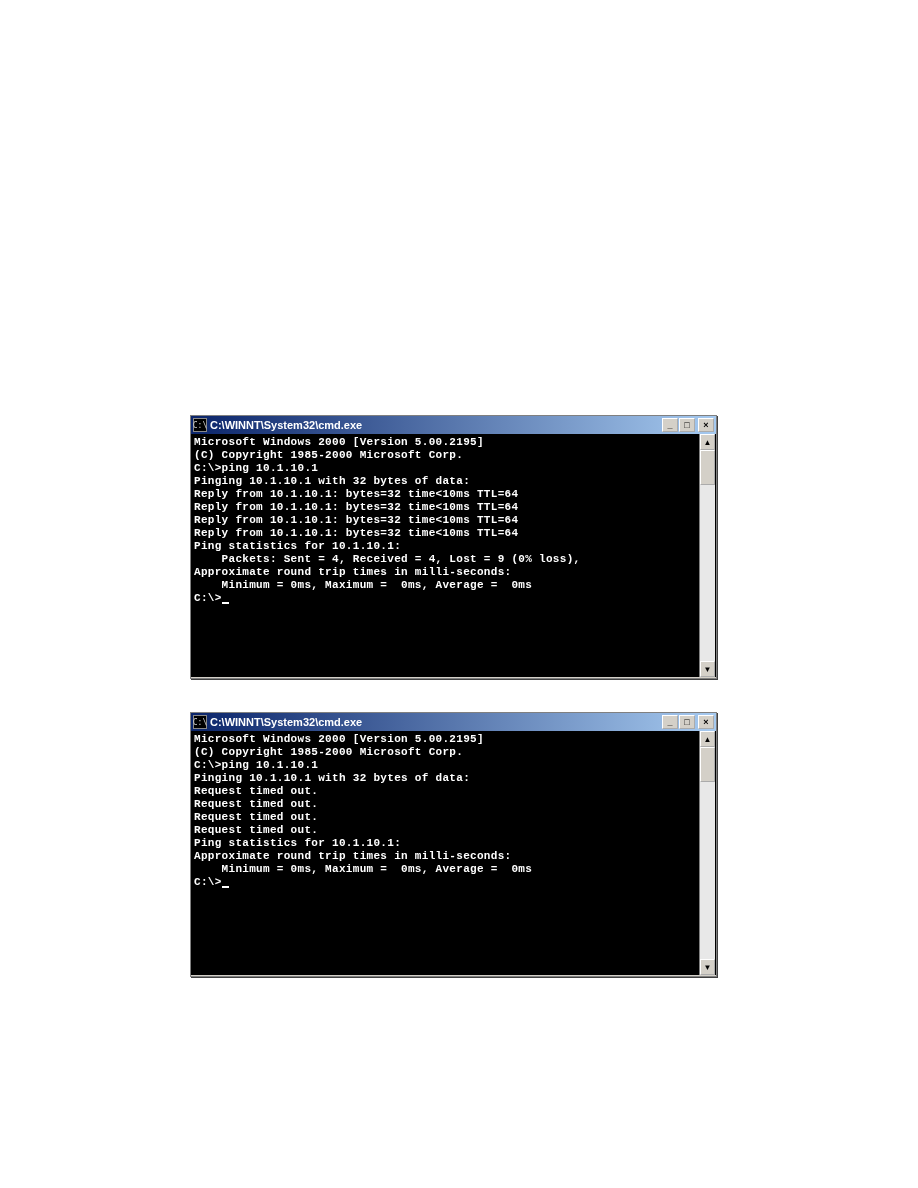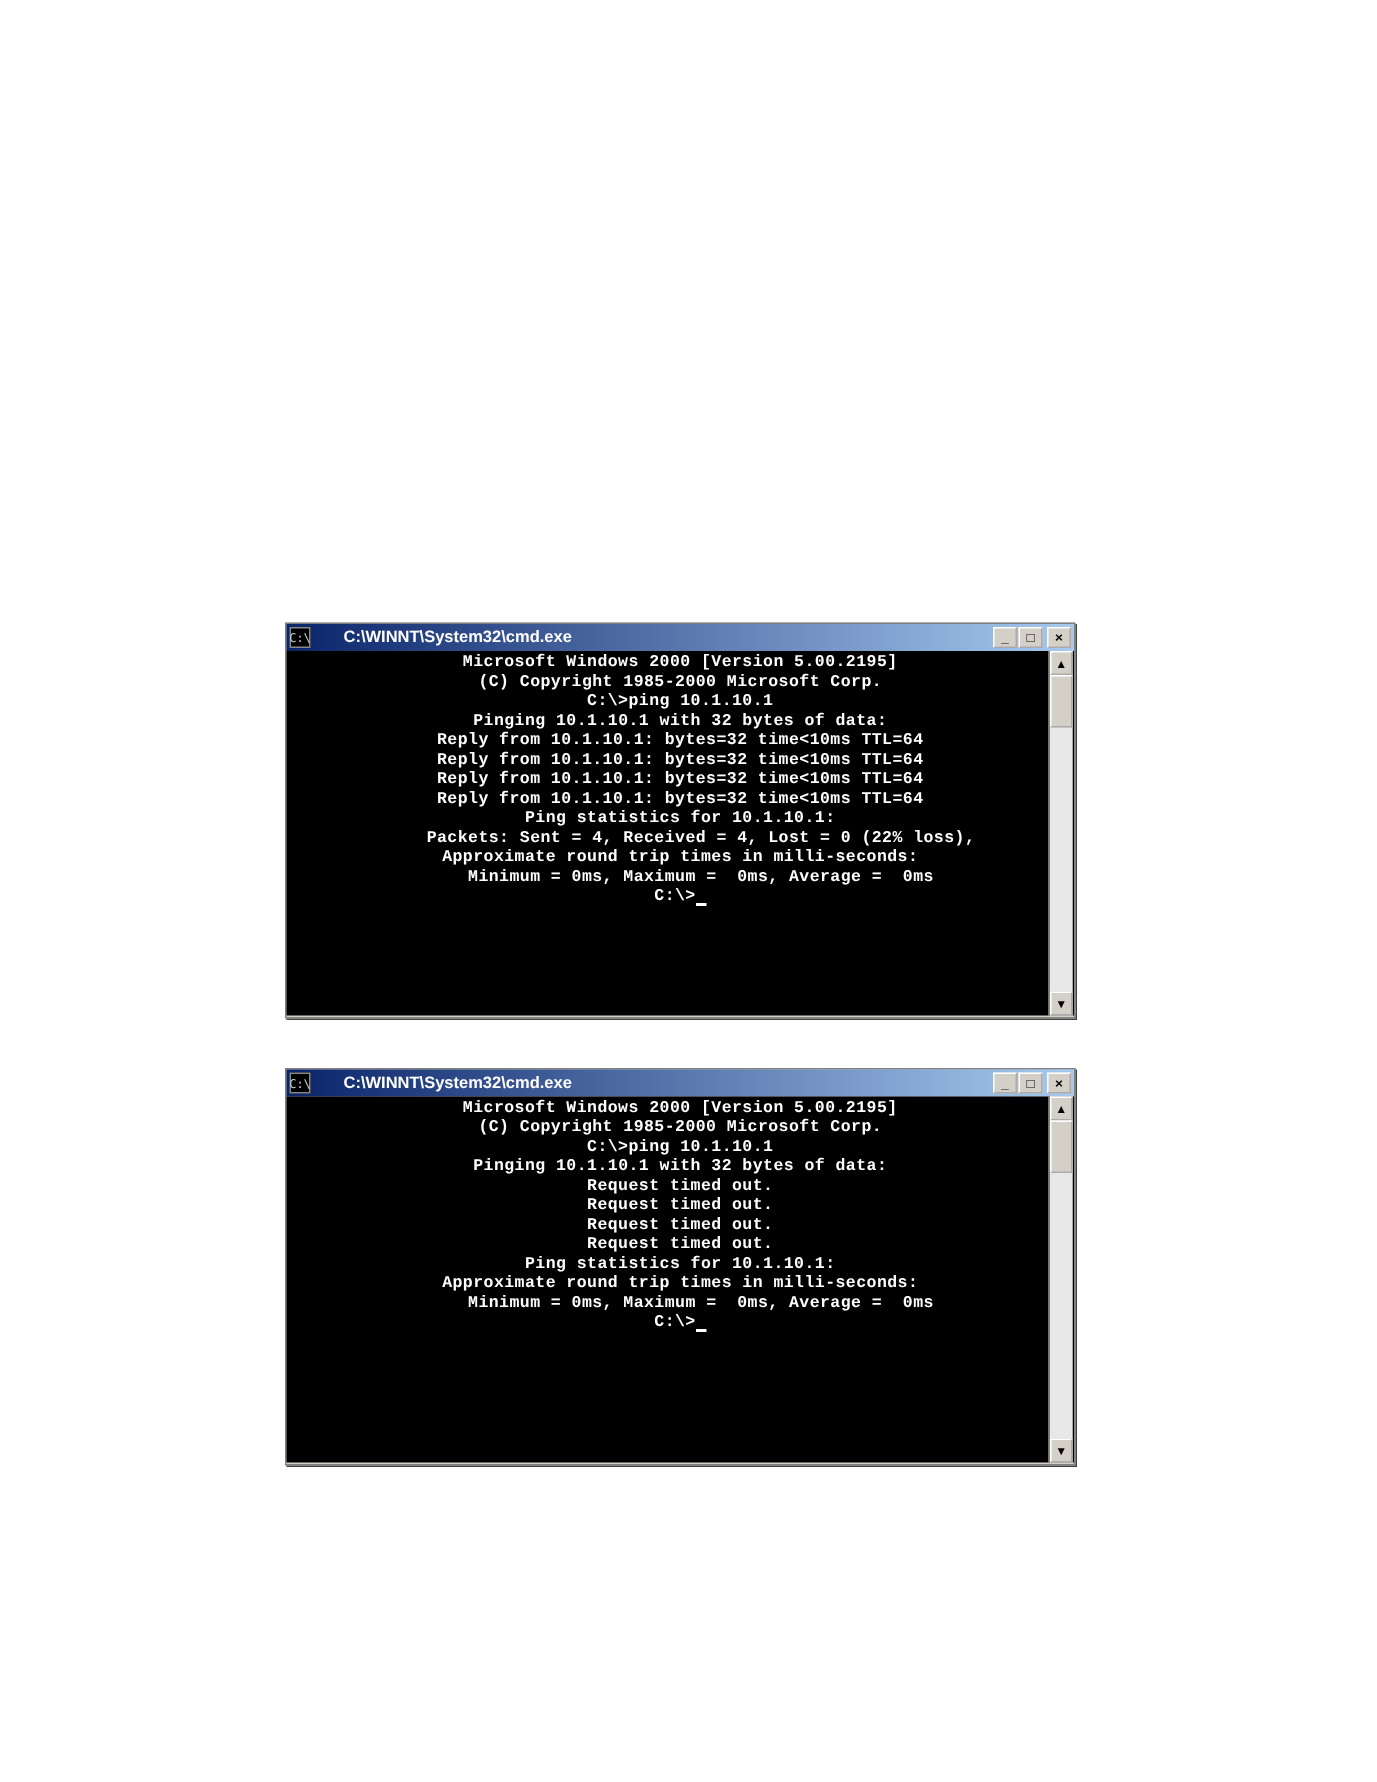--- a/index.html
+++ b/index.html
@@ -40,21 +40,20 @@
       color: #ccc;
       font-family: monospace;
     }
     .titlebar-text {
       color: #ffffff;
       font-size: 11px;
       font-weight: bold;
       flex: 1;
       white-space: nowrap;
       overflow: hidden;
-      margin-left: 19px;
     }
     .titlebar-buttons {
       display: flex;
       gap: 1px;
     }
     .titlebar-btn {
       width: 16px;
       height: 14px;
       background: #d4d0c8;
       border: 1px outset #fff;
@@ -77,21 +76,20 @@
       padding: 2px 3px;
       position: relative;
       overflow: hidden;
     }
     .cmd-window.first .terminal-body { height: 243px; }
     .cmd-window.second .terminal-body { height: 244px; }
     .terminal-line {
       white-space: pre;
       font-weight: bold;
       letter-spacing: 0.3px;
-      text-align: center;
     }
     .scrollbar-v {
       position: absolute;
       right: 1px;
       top: 18px;
       bottom: 1px;
       width: 16px;
       background: #d4d0c8;
       border-left: 1px solid #808080;
       display: flex;
@@ -149,21 +147,21 @@
     <div class="terminal-line">C:\&gt;ping 10.1.10.1</div>
     <div class="terminal-line"></div>
     <div class="terminal-line">Pinging 10.1.10.1 with 32 bytes of data:</div>
     <div class="terminal-line"></div>
     <div class="terminal-line">Reply from 10.1.10.1: bytes=32 time&lt;10ms TTL=64</div>
     <div class="terminal-line">Reply from 10.1.10.1: bytes=32 time&lt;10ms TTL=64</div>
     <div class="terminal-line">Reply from 10.1.10.1: bytes=32 time&lt;10ms TTL=64</div>
     <div class="terminal-line">Reply from 10.1.10.1: bytes=32 time&lt;10ms TTL=64</div>
     <div class="terminal-line"></div>
     <div class="terminal-line">Ping statistics for 10.1.10.1:</div>
-    <div class="terminal-line">    Packets: Sent = 4, Received = 4, Lost = 0 (22% loss),</div>
+    <div class="terminal-line">    Packets: Sent = 4, Received = 4, Lost = 9 (0% loss),</div>
     <div class="terminal-line">Approximate round trip times in milli-seconds:</div>
     <div class="terminal-line">    Minimum = 0ms, Maximum =  0ms, Average =  0ms</div>
     <div class="terminal-line"></div>
     <div class="terminal-line"><span>C:\&gt;</span><span class="cursor"></span></div>
   </div>
   <div class="scrollbar-v">
     <div class="scroll-btn">▲</div>
     <div class="scroll-track">
       <div class="scroll-thumb"></div>
     </div>

